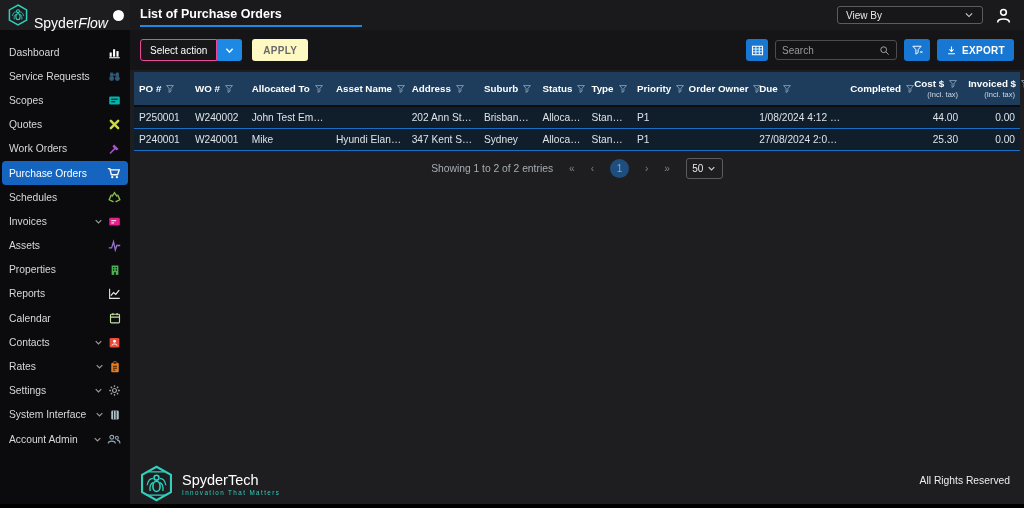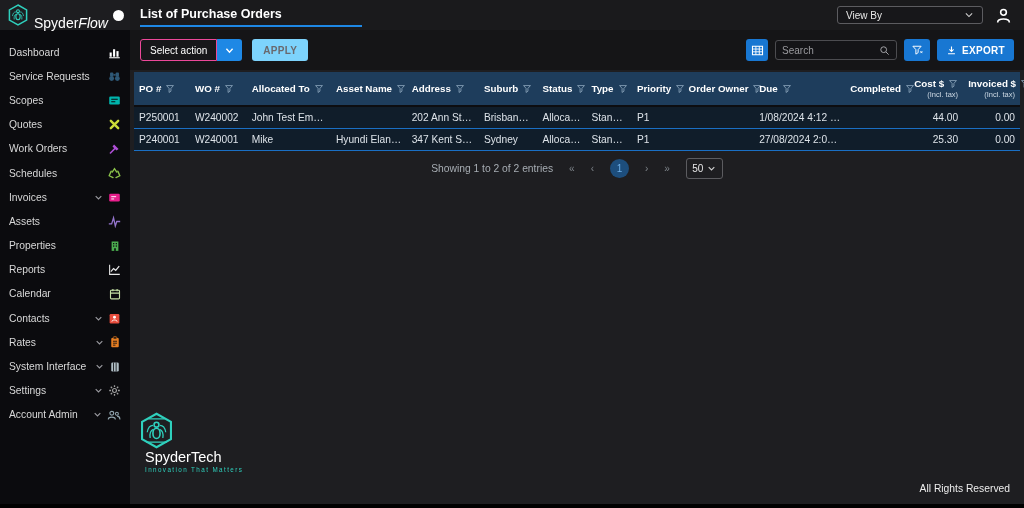--- a/index.html
+++ b/index.html
@@ -28,21 +28,21 @@
   .viewby { margin-left:auto; width:146px; height:18px; border:1px solid #5c5c60; border-radius:3px; background:#17171a;
             display:flex; align-items:center; padding:0 8px; color:#e8e8e8; font-size:10px; cursor:pointer; }
   .viewby .vb-chev { margin-left:auto; display:flex; }
   .user-btn { display:flex; align-items:center; cursor:pointer; margin-right:2px; }
 
   .actionbar { height:40px; background:#151517; display:flex; align-items:center; padding:0 10px; gap:8px; flex-shrink:0; }
   .select-action { display:flex; height:22px; cursor:pointer; }
   .select-action .sa-field { border:1px solid #ec4899; background:#17171a; color:#fff; font-size:10px;
         display:flex; align-items:center; padding:0 9px; border-radius:3px 0 0 3px; white-space:nowrap; }
   .select-action .sa-chev { width:25px; background:#1e88e5; border-radius:0 3px 3px 0; display:flex; align-items:center; justify-content:center; }
-  .apply-btn { height:22px; background:#7dd3fc; color:#69696e; font-size:10px; font-weight:bold; border:none; border-radius:3px;
+  .apply-btn { height:22px; background:#fef9c3; color:#69696e; font-size:10px; font-weight:bold; border:none; border-radius:3px;
         padding:0 11px; margin-left:2px; letter-spacing:.3px; }
   .right-tools { margin-left:auto; display:flex; align-items:center; gap:7px; }
   .icon-btn { width:22px; height:22px; background:#1877d2; border:none; border-radius:3px; display:flex; align-items:center; justify-content:center; cursor:pointer; }
   .filter-btn { width:26px; }
   .search-box { width:122px; height:20px; background:#141417; border:1px solid #4c4c50; border-radius:3px; display:flex; align-items:center; padding:0 6px; gap:4px; }
   .search-box input { flex:1; min-width:0; background:transparent; border:none; outline:none; color:#ddd; font-size:10px; }
   .search-box input::placeholder { color:#9a9a9e; }
   .export-btn { height:22px; background:#1877d2; color:#fff; font-size:10px; font-weight:bold; border:none; border-radius:3px;
         display:flex; align-items:center; gap:5px; padding:0 9px; cursor:pointer; letter-spacing:.3px; }
 
@@ -60,21 +60,21 @@
 
   
   .pagination { display:flex; align-items:center; justify-content:center; gap:16px; padding:7px 0 6px; color:#a7adb3; font-size:10.3px; }
   .pg-btn { color:#7e848a; font-size:10px; cursor:pointer; background:none; border:none; font-family:inherit; }
   .pg-current { width:19px; height:19px; border-radius:50%; background:#1d4e7d; color:#6fb0e8; font-size:10px;
         display:flex; align-items:center; justify-content:center; border:none; cursor:pointer; }
   .pg-size { width:37px; height:21px; border:1px solid #5c5c60; border-radius:3px; background:transparent;
         display:flex; align-items:center; justify-content:center; gap:4px; color:#e8e8e8; font-size:10px; cursor:pointer; }
 
   
-  .footer { margin-top:auto; display:flex; padding:6px 14px 10px 8px;flex-direction:column; }
+  .footer { margin-top:auto; display:flex; align-items:center; padding:6px 14px 2px 8px; }
   .f-logo { display:flex; align-items:center; }
   .f-text { margin-left:7px; }
   .f-name { color:#fff; font-size:14.5px; }
   .f-tag { color:#2fd0bd; font-size:6.3px; letter-spacing:1.4px; margin-top:1px; }
   .rights { margin-left:auto; color:#ededed; font-size:10.3px; align-self:flex-start; margin-top:10px; }
 </style>
 </head>
 <body>
 
 <div class="app">
@@ -149,20 +149,32 @@
           <span class="nav-label">Work Orders</span>
           <span class="nav-right">
             <span class="nav-icon">
               <svg viewBox="0 0 16 16" width="13" height="13">
                 <path d="M3 13.5 L8.5 8" stroke="#b04fd8" stroke-width="2" stroke-linecap="round"></path>
                 <path d="M7.5 3 L13 8.5 L10.5 10.5 L5.5 5.5 Z" fill="#b04fd8"></path>
               </svg>
             </span>
           </span>
         </div>
+        <div class="nav-item active">
+          <span class="nav-label">Purchase Orders</span>
+          <span class="nav-right">
+            <span class="nav-icon">
+              <svg viewBox="0 0 16 16" width="14" height="14">
+                <path d="M1 3 H3.2 L5 10 H12 L14 4.5 H4" fill="none" stroke="#ffffff" stroke-width="1.5"></path>
+                <circle cx="6" cy="12.8" r="1.3" fill="#ffffff"></circle>
+                <circle cx="11.3" cy="12.8" r="1.3" fill="#ffffff"></circle>
+              </svg>
+            </span>
+          </span>
+        </div>
         <div class="nav-item">
           <span class="nav-label">Schedules</span>
           <span class="nav-right">
             <span class="nav-icon">
               <svg viewBox="0 0 16 16" width="13" height="13">
                 <path d="M5.2 6.2 L8 2 L10.8 6.2 M12.2 5.2 L14.5 10.8 L9.8 13 M3.8 5.2 L1.5 10.8 L6.2 13" fill="none" stroke="#8bc34a" stroke-width="1.7" stroke-linecap="round"></path>
               </svg>
             </span>
           </span>
         </div>
@@ -259,49 +271,49 @@
             <span class="nav-icon">
               <svg viewBox="0 0 16 16" width="12" height="12">
                 <rect x="3" y="2.5" width="10" height="12.5" rx="1.2" fill="#e67e22"></rect>
                 <rect x="5.6" y="1" width="4.8" height="3" rx="1" fill="#0b0b0e" stroke="#e67e22" stroke-width="1"></rect>
                 <path d="M5.3 7 H10.7 M5.3 9.6 H10.7 M5.3 12.2 H8.6" stroke="#0b0b0e" stroke-width="1.1"></path>
               </svg>
             </span>
           </span>
         </div>
         <div class="nav-item">
-          <span class="nav-label">System Interface</span>
-          <span class="nav-right">
-            <span style="display:flex">
-              <svg viewBox="0 0 16 16" width="9" height="9">
-                <path d="M3 5.5 L8 10.5 L13 5.5" fill="none" stroke="#9a9aa0" stroke-width="2"></path>
-              </svg>
-            </span>
-            <span class="nav-icon">
-              <svg viewBox="0 0 16 16" width="12" height="12">
-                <rect x="3" y="2" width="10" height="12" rx="1.8" fill="#b0bec5"></rect>
-                <path d="M6 2 V14 M9.5 2 V14" stroke="#0b0b0e" stroke-width="1.1"></path>
-              </svg>
-            </span>
-          </span>
-        </div>
-        <div class="nav-item">
           <span class="nav-label">Settings</span>
           <span class="nav-right">
             <span style="display:flex">
               <svg viewBox="0 0 16 16" width="9" height="9">
                 <path d="M3 5.5 L8 10.5 L13 5.5" fill="none" stroke="#9a9aa0" stroke-width="2"></path>
               </svg>
             </span>
             <span class="nav-icon">
               <svg viewBox="0 0 16 16" width="13" height="13">
                 <circle cx="8" cy="8" r="2.4" fill="none" stroke="#9e9e9e" stroke-width="1.4"></circle>
                 <g stroke="#9e9e9e" stroke-width="1.6">
                   <path d="M8 1.5 V3.8 M8 12.2 V14.5 M1.5 8 H3.8 M12.2 8 H14.5 M3.4 3.4 L5 5 M11 11 L12.6 12.6 M12.6 3.4 L11 5 M5 11 L3.4 12.6"></path>
                 </g>
+              </svg>
+            </span>
+          </span>
+        </div>
+        <div class="nav-item">
+          <span class="nav-label">System Interface</span>
+          <span class="nav-right">
+            <span style="display:flex">
+              <svg viewBox="0 0 16 16" width="9" height="9">
+                <path d="M3 5.5 L8 10.5 L13 5.5" fill="none" stroke="#9a9aa0" stroke-width="2"></path>
+              </svg>
+            </span>
+            <span class="nav-icon">
+              <svg viewBox="0 0 16 16" width="12" height="12">
+                <rect x="3" y="2" width="10" height="12" rx="1.8" fill="#b0bec5"></rect>
+                <path d="M6 2 V14 M9.5 2 V14" stroke="#0b0b0e" stroke-width="1.1"></path>
               </svg>
             </span>
           </span>
         </div>
         <div class="nav-item">
           <span class="nav-label">Account Admin</span>
           <span class="nav-right">
             <span style="display:flex">
               <svg viewBox="0 0 16 16" width="9" height="9">
                 <path d="M3 5.5 L8 10.5 L13 5.5" fill="none" stroke="#9a9aa0" stroke-width="2"></path>

